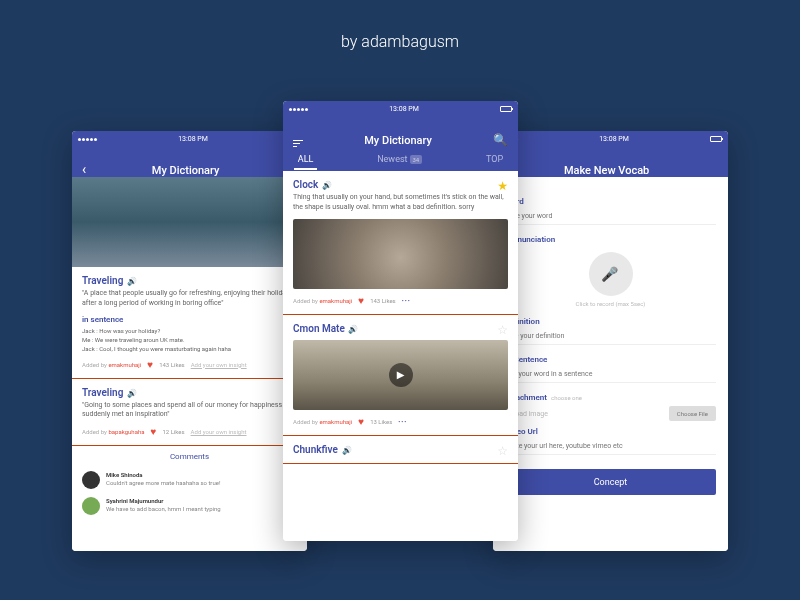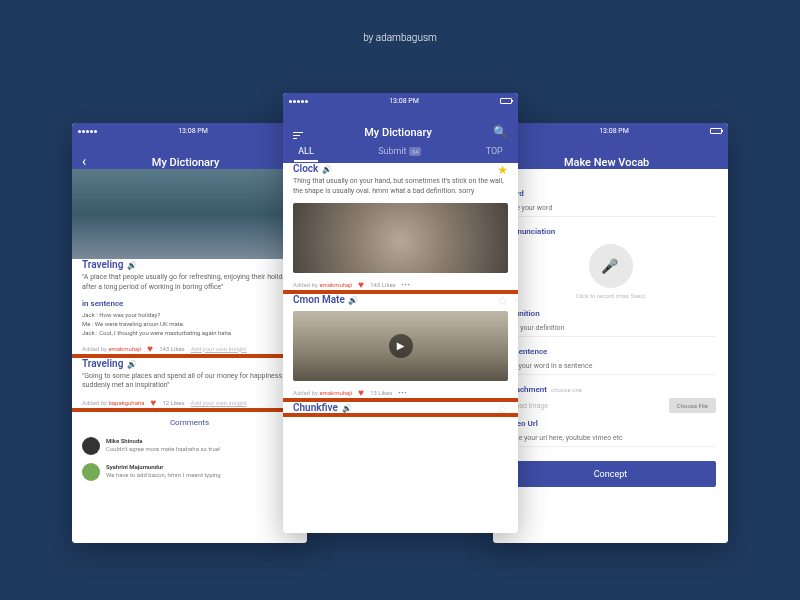--- a/index.html
+++ b/index.html
@@ -1,19 +1,19 @@
 <!DOCTYPE html>
 <html><head>
 <meta charset="utf-8">
 <style>
 * { margin:0; padding:0; box-sizing:border-box; font-family:-apple-system,BlinkMacSystemFont,"Segoe UI",Roboto,sans-serif; }
 body { width:800px; height:600px; background:#1f3a5f; overflow:hidden; position:relative; }
 .header { text-align:center; color:#fff; padding:30px 0 20px; }
 .header h1 { font-size:26px; font-weight:300; }
-.header p { font-size:10px; font-weight:300; margin-top:2px; }
+.header p { font-size:16px; font-weight:300; margin-top:2px; }
 .phones { position:relative; width:100%; height:500px; }
 .phone { position:absolute; background:#fff; border-radius:4px; box-shadow:0 8px 30px rgba(0,0,0,.3); overflow:hidden; }
 .phone-left { width:235px; height:420px; left:72px; top:60px; }
 .phone-center { width:235px; height:440px; left:283px; top:30px; z-index:2; }
 .phone-right { width:235px; height:420px; left:493px; top:60px; }
 .statusbar { height:16px; background:#3f4da6; display:flex; justify-content:space-between; align-items:center; padding:0 6px; font-size:7px; color:#fff; }
 .dots { display:flex; gap:1px; }
 .dots span { width:3px; height:3px; border-radius:50%; background:#fff; }
 .battery { width:12px; height:6px; border:1px solid #fff; border-radius:1px; position:relative; }
 .battery::after { content:""; position:absolute; right:-2px; top:1px; width:1px; height:2px; background:#fff; }
@@ -21,21 +21,21 @@
 .nav-title { font-size:11px; font-weight:500; }
 .nav-icon { font-size:12px; }
 .tabs { height:24px; background:#3f4da6; display:flex; justify-content:space-around; align-items:center; font-size:9px; color:rgba(255,255,255,.6);gap:34px; }
 .tab { position:relative; padding:0 4px; }
 .tab.active { color:#fff; }
 .tab.active::after { content:""; position:absolute; bottom:-6px; left:0; right:0; height:2px; background:#fff; }
 .tab-badge { background:rgba(255,255,255,.25); font-size:6px; padding:1px 3px; border-radius:2px; margin-left:2px; }
 .content { height:calc(100% - 46px); overflow:hidden; background:#fff; font-size:8px; }
 .content-tabs { height:calc(100% - 70px); }
 .hero { width:100%; height:90px; background:linear-gradient(180deg,#5a7a8a 0%,#3a5a6a 50%,#7a8a9a 100%); position:relative; }
-.entry { padding:0 10px; border-bottom:4px solid #c2410c; }
+.entry { padding:8px 10px; border-bottom:1px solid #c2410c; }
 .entry-title { color:#3f4da6; font-size:10px; font-weight:600; display:inline-block; }
 .sound-icon { color:#e74c3c; font-size:8px; margin-left:4px; }
 .star { float:right; font-size:12px; }
 .star.active { color:#f1c40f; }
 .star.inactive { color:#ddd; }
 .entry-def { color:#666; font-size:7px; line-height:1.4; margin-top:3px; }
 .entry-img { width:100%; height:70px; margin-top:6px; background:#8a9aa5; border-radius:2px; position:relative; display:flex; align-items:center; justify-content:center; }
 .clock-img { background:radial-gradient(circle at 50% 55%, #b5a898 0%, #8a7d6e 40%, #4a4540 100%); }
 .runner-img { background:linear-gradient(180deg,#c0b8a8 0%,#8a8270 60%,#5a5448 100%); }
 .play-btn { width:24px; height:24px; border-radius:50%; background:rgba(0,0,0,.5); display:flex; align-items:center; justify-content:center; color:#fff; font-size:10px; }
@@ -155,21 +155,21 @@
     <div class="hamburger">
           <span></span>
           <span></span>
           <span></span>
         </div>
     <span class="nav-title">My Dictionary</span>
     <span class="nav-icon">🔍</span>
   </div>
   <div class="tabs">
     <div class="tab active">ALL</div>
-    <div class="tab"><span>Submit</span><span class="tab-badge">34</span></div>
+    <div class="tab"><span>Newest</span><span class="tab-badge">34</span></div>
     <div class="tab">TOP</div>
   </div>
   <div class="content content-tabs">
     <div class="entry">
       <span class="entry-title">Clock</span><span class="sound-icon">🔊</span>
       <span class="star active">★</span>
       <div class="entry-def">Thing that usually on your hand, but sometimes it's stick on the wall, the shape is usually oval. hmm what a bad definition. sorry</div>
       <div class="entry-img clock-img"></div>
       <div class="meta">
         <span class="added-by"><span>Added by </span><span class="user">emakmuhaji</span></span>

